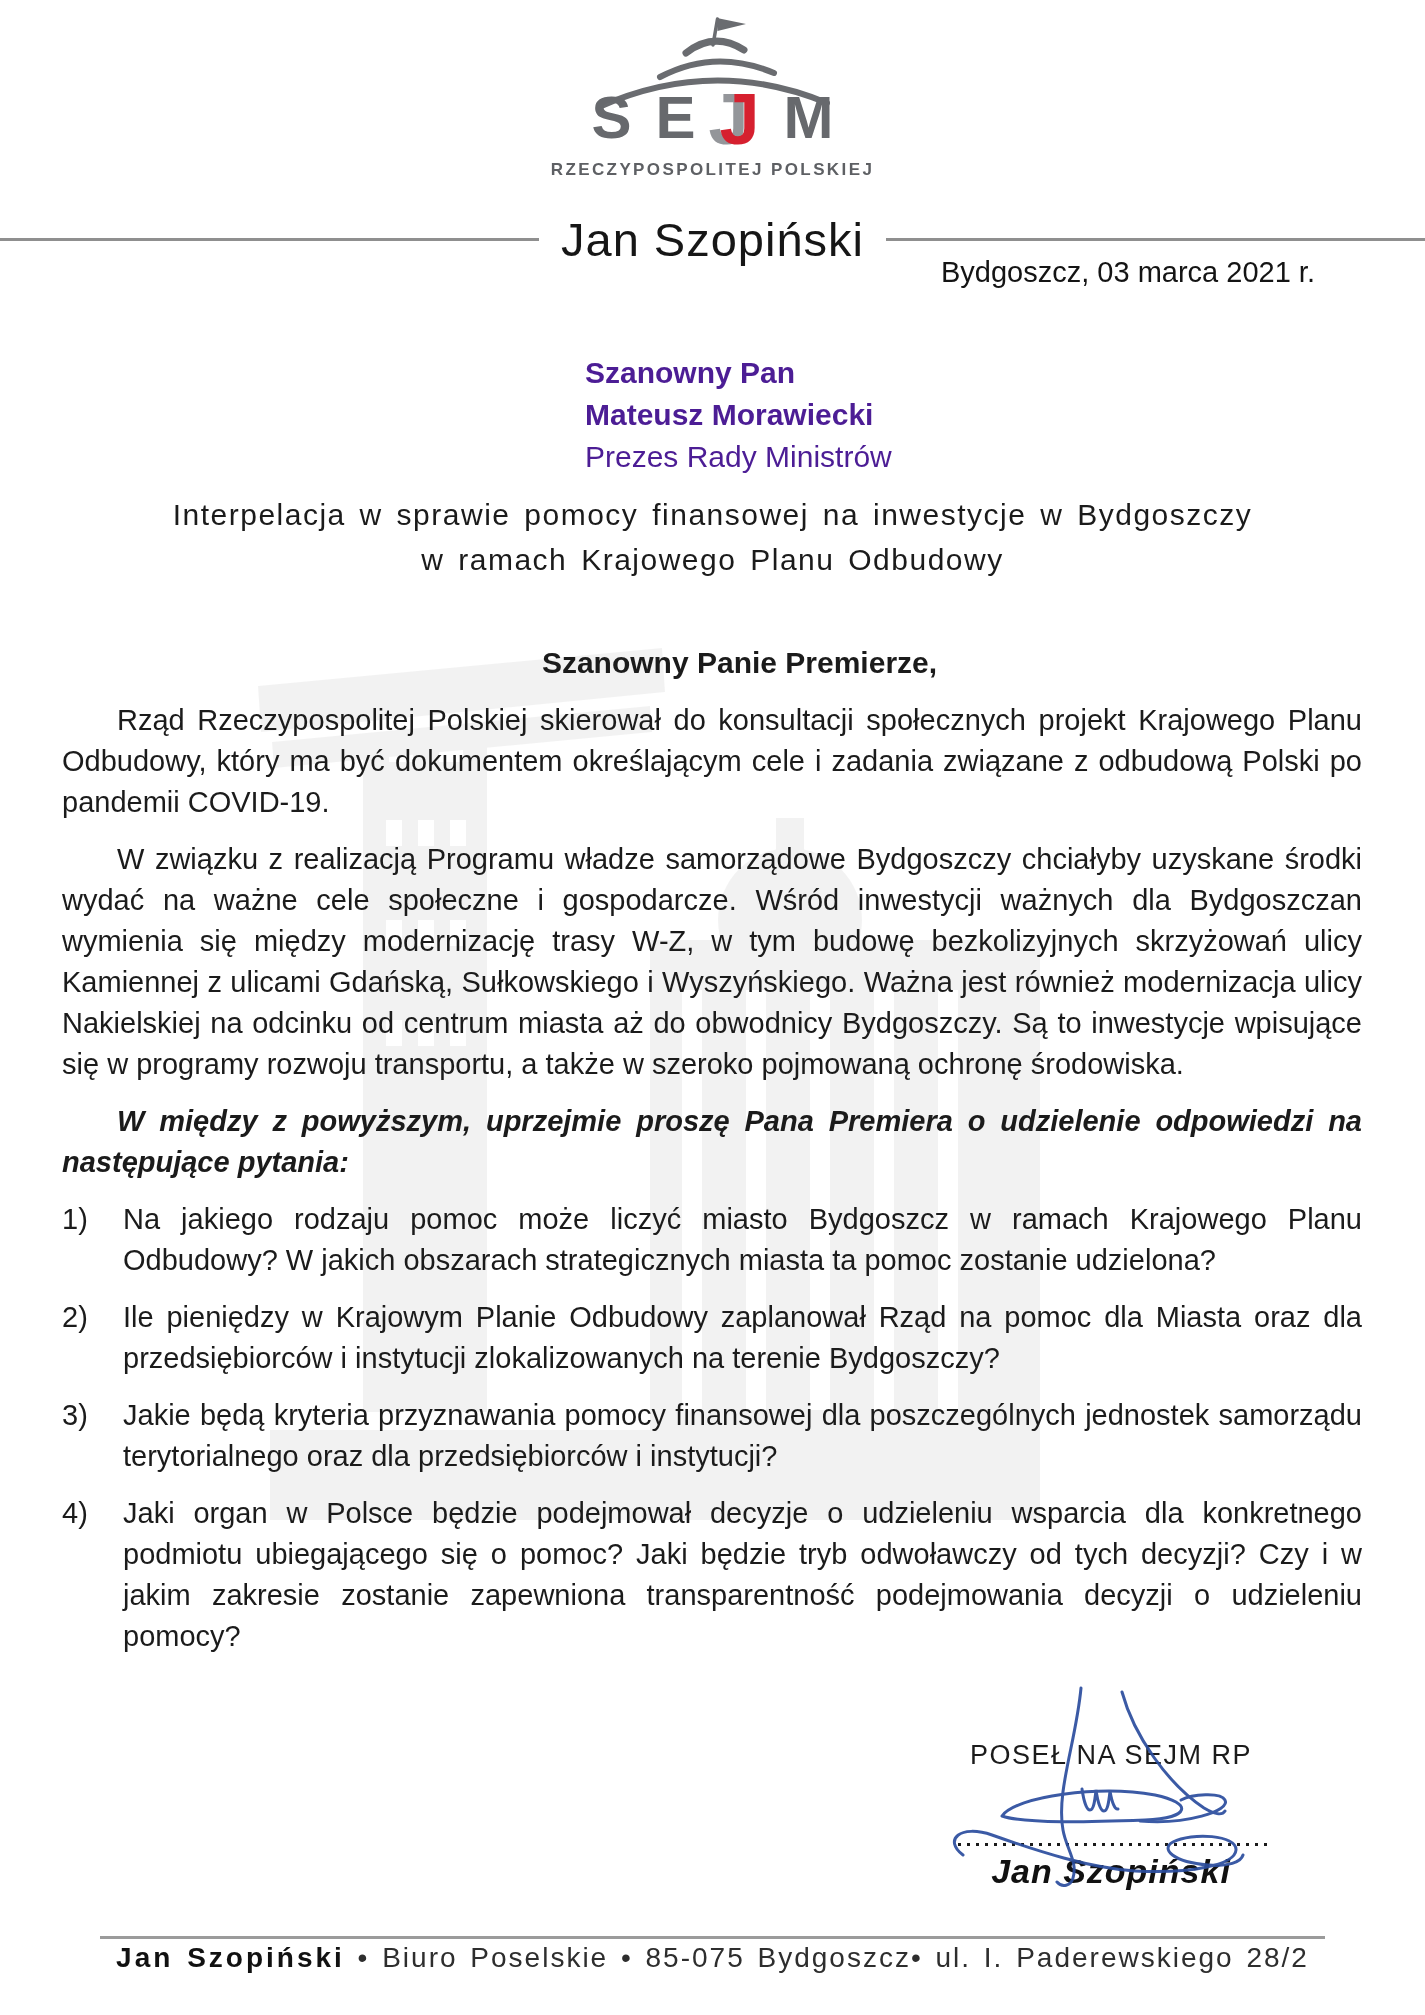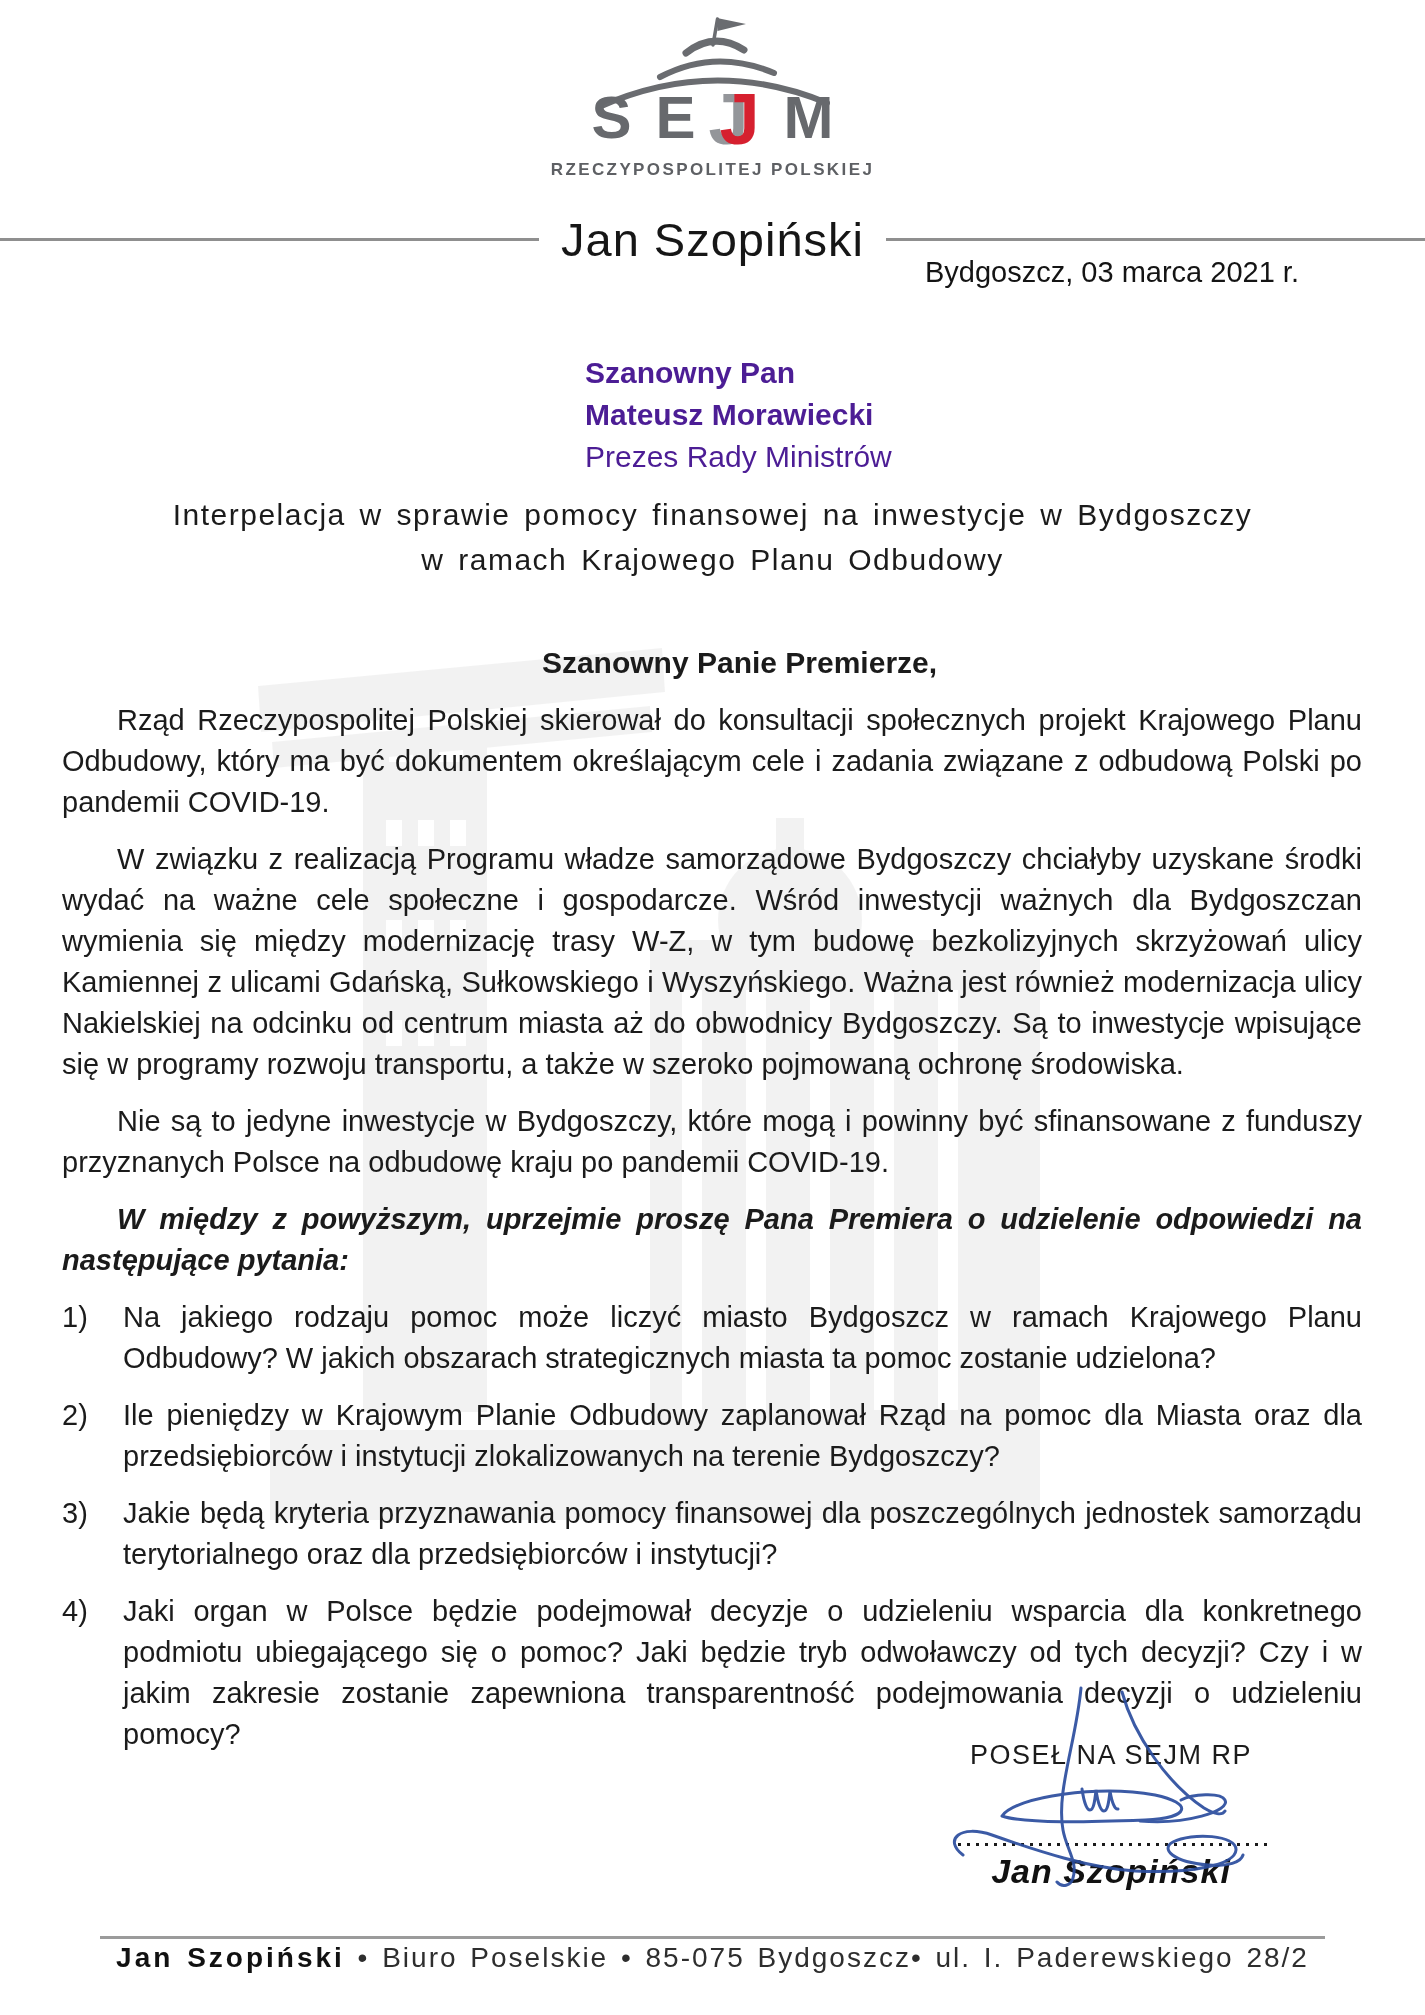--- a/index.html
+++ b/index.html
@@ -26,21 +26,21 @@
   .j-wrap{position:relative;font-size:72px;line-height:.92;margin-top:-2px;}
   .j-ghost{position:absolute;left:-11px;top:0;color:#94969a;}
   .j-red{position:relative;color:var(--logo-red,#d6202f);}
   .logo-subtitle{margin-top:8px;font-size:17px;font-weight:bold;letter-spacing:2.4px;color:#5e6064;}
 
   
   .name-row{position:absolute;top:212px;left:0;right:0;display:flex;align-items:center;}
   .rule{flex:1;height:3px;background:var(--rule-gray,#8f8f8f);}
   .header-name{font-size:47px;font-weight:normal;letter-spacing:1px;color:#161616;margin:0 22px;white-space:nowrap;}
 
-  .date{position:absolute;top:256px;right:126px;font-size:29px;color:#141414;}
+  .date{position:absolute;top:256px;right:110px;font-size:29px;color:#141414;}
 
   
   .addressee{position:absolute;top:352px;left:585px;font-size:30px;line-height:42px;color:#4c1d95;}
   .addressee .bold{font-weight:bold;}
 
   
   .doc-title{position:absolute;top:492px;left:62px;right:62px;text-align:center;
     font-size:30px;font-weight:normal;line-height:45px;letter-spacing:1.5px;word-spacing:4px;color:#1b1b1b;}
 
   
@@ -137,21 +137,20 @@
   <div class="doc-title">
     <div>Interpelacja w sprawie pomocy finansowej na inwestycje w Bydgoszczy</div>
     <div>w ramach Krajowego Planu Odbudowy</div>
   </div>
 
   <div class="body">
     <div class="salutation">Szanowny Panie Premierze,</div>
     <div>
         <div class="para">Rząd Rzeczypospolitej Polskiej skierował do konsultacji społecznych projekt Krajowego Planu Odbudowy, który ma być dokumentem określającym cele i zadania związane z odbudową Polski po pandemii COVID-19.</div>
         <div class="para">W związku z realizacją Programu władze samorządowe Bydgoszczy chciałyby uzyskane środki wydać na ważne cele społeczne i gospodarcze. Wśród inwestycji ważnych dla Bydgoszczan wymienia się między modernizację trasy W-Z, w tym budowę bezkolizyjnych skrzyżowań ulicy Kamiennej z ulicami Gdańską, Sułkowskiego i Wyszyńskiego. Ważna jest również modernizacja ulicy Nakielskiej na odcinku od centrum miasta aż do obwodnicy Bydgoszczy. Są to inwestycje wpisujące się w programy rozwoju transportu, a także w szeroko pojmowaną ochronę środowiska.</div>
-        <div class="para">Nie są to jedyne inwestycje w Bydgoszczy, które mogą i powinny być sfinansowane z funduszy przyznanych Polsce na odbudowę kraju po pandemii COVID-19.</div>
         <div class="para emphasis">W między z powyższym, uprzejmie proszę Pana Premiera o udzielenie odpowiedzi na następujące pytania:</div>
       </div>
     <div>
         <div class="question">
           <span class="qnum">1)</span>
           <div class="qtext">Na jakiego rodzaju pomoc może liczyć miasto Bydgoszcz w ramach Krajowego Planu Odbudowy? W jakich obszarach strategicznych miasta ta pomoc zostanie udzielona?</div>
         </div>
         <div class="question">
           <span class="qnum">2)</span>
           <div class="qtext">Ile pieniędzy w Krajowym Planie Odbudowy zaplanował Rząd na pomoc dla Miasta oraz dla przedsiębiorców i instytucji zlokalizowanych na terenie Bydgoszczy?</div>

